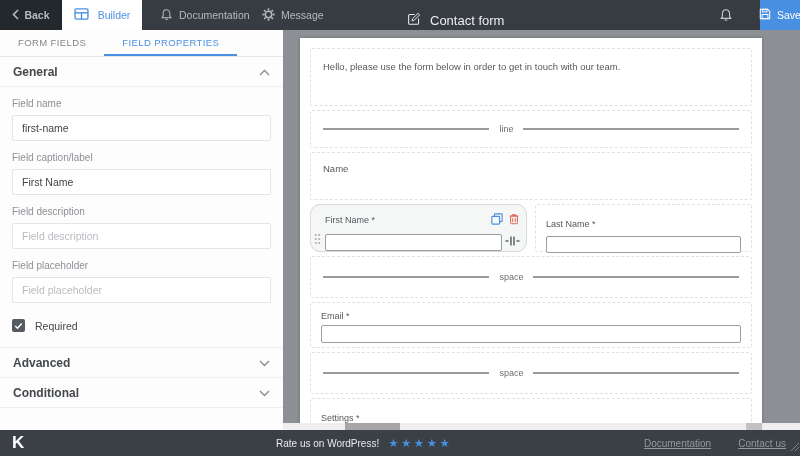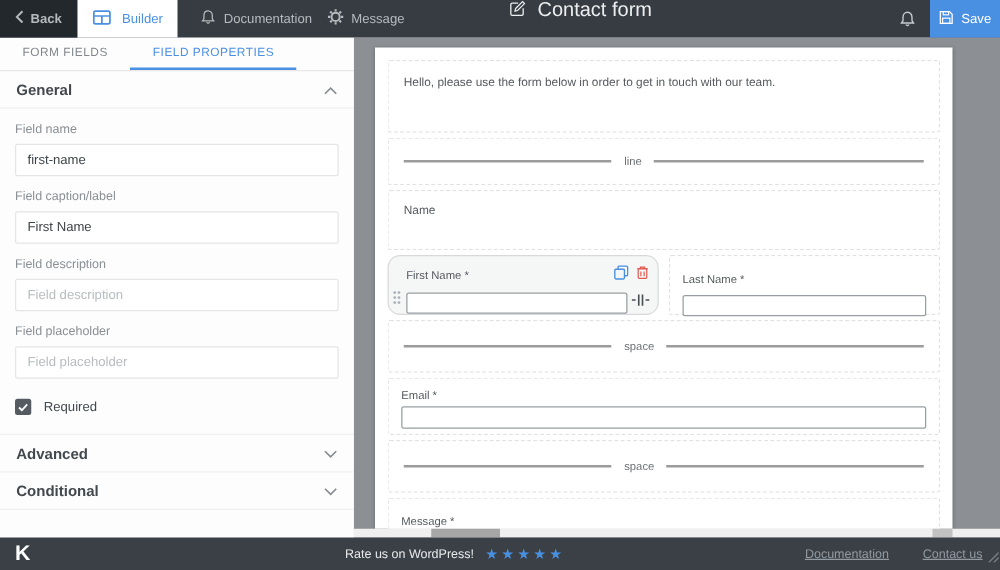--- a/index.html
+++ b/index.html
@@ -10,24 +10,24 @@
   .topbar { position:absolute; top:0; left:0; width:800px; height:30px; background:#373c42; z-index:30; }
   .back-btn { position:absolute; left:0; top:0; width:62px; height:30px; background:#23282d;
               display:flex; align-items:center; justify-content:center; gap:5px;
               color:#b5babe; font-size:10.5px; cursor:pointer;font-weight:bold; }
   .nav-tab { position:absolute; top:0; height:30px; display:flex; align-items:center; gap:6px;
              color:#b5babe; font-size:10.5px; cursor:pointer; }
   .nav-tab.active { background:#fff; color:#4a90e2; justify-content:center;gap:9px; }
   .tab-builder { left:62px; width:80px; }
   .tab-notifications { left:160px; }
   .tab-settings { left:262px; }
-  .form-title-wrap { position:absolute; left:407px; top:0; height:40px; display:flex; gap:9px;
-                     color:#eceef0; font-size:16px; }
+  .form-title-wrap { position:absolute; left:407px; top:0; height:40px; display:flex; align-items:center; gap:9px;
+                     color:#eceef0; font-size:13px; }
   .topbar-bell { position:absolute; left:714px; top:0; height:30px; width:24px; display:flex; align-items:center; justify-content:center; color:#c7cbd0; cursor:pointer; }
-  .save-btn { position:absolute; right:0; top:0; width:56px; height:30px; background:#4a90e2; border:none;
+  .save-btn { position:absolute; right:0; top:0; width:40px; height:30px; background:#4a90e2; border:none;
               color:#fff; font-size:10.5px; display:flex; align-items:center; justify-content:center; gap:6px; cursor:pointer;
               font-family:"Liberation Sans", sans-serif; }
 
   
   .sidebar { position:absolute; left:0; top:30px; width:283px; height:400px; background:#fdfdfd; z-index:20; }
   .side-tabs { display:flex; height:27px; border-bottom:1px solid #e7e7e7; }
   .side-tab { padding:0 18px; line-height:26px; font-size:9.5px; letter-spacing:.4px; color:#82878c; cursor:pointer; }
   .side-tab.active { color:#4a90e2; border-bottom:2px solid #4a90e2; }
   .section-row { height:30px; display:flex; align-items:center; justify-content:space-between;
                  padding:0 13px; border-bottom:1px solid #efefef; font-size:12px; font-weight:bold; color:#43484d; cursor:pointer; }
@@ -318,21 +318,21 @@
       <input class="fld-input" type="text" style="">
     </div>
 
     <div class="cbox divider-box tall">
       <span class="div-line-l"></span>
       <span class="div-text">space</span>
       <span class="div-line-r"></span>
     </div>
 
     <div class="cbox message-box">
-      <span class="fld-label">Message *</span>
+      <span class="fld-label">Settings *</span>
       
     </div>
 
   </div>
 
   <div class="hscroll">
     <span class="hscroll-thumb"></span>
     <span class="vscroll-end"></span>
   </div>
 </main>

